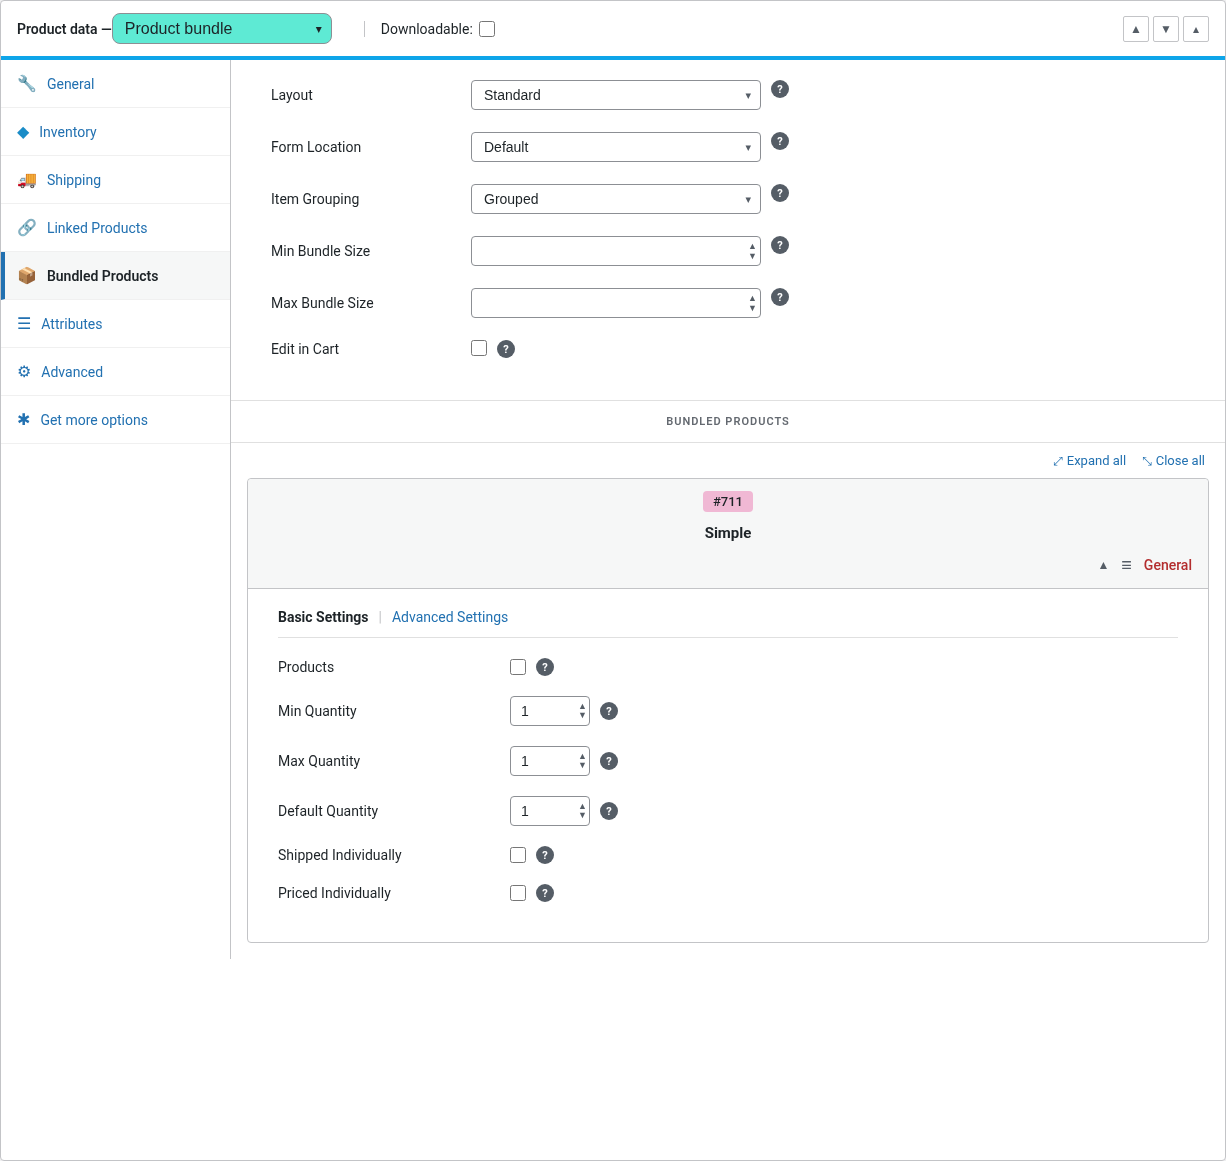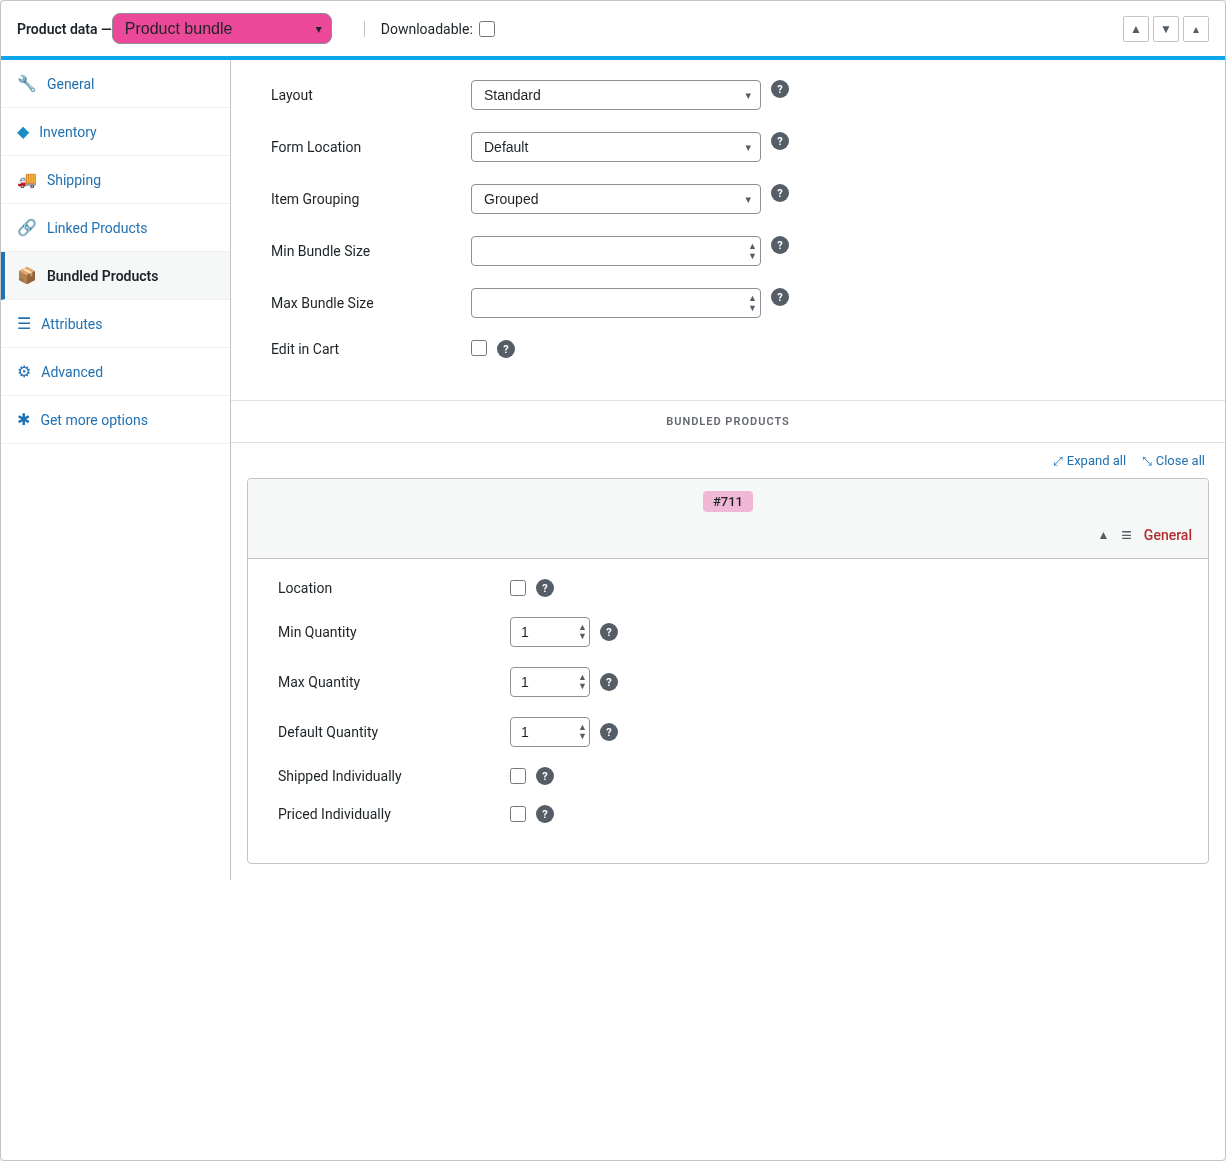--- a/index.html
+++ b/index.html
@@ -34,21 +34,21 @@
     }
     .product-type-select {
       appearance: none;
       -webkit-appearance: none;
       border: 1px solid #8c8f94;
       border-radius: 8px;
       padding: 6px 32px 6px 12px;
       font-size: 16px;
       font-weight: 500;
       color: #1d2327;
-      background: #ec4899;
+      background: #5eead4;
       cursor: pointer;
       min-width: 220px;
     }
     .select-arrow {
       position: absolute;
       right: 10px;
       pointer-events: none;
       color: #1d2327;
       font-size: 12px;
     }
@@ -545,32 +545,38 @@
           <a class="toolbar-link">
             <span style="font-size:12px;">⤡</span>
             <span>Close all</span>
           </a>
         </div>
 
         <div class="bundle-item">
 
           <div class="bundle-item-header">
             <span class="bundle-item-id">#711</span>
+            <span class="bundle-item-name">Simple</span>
             <div class="bundle-item-actions">
               <span class="action-arrow">▲</span>
               <span class="action-menu">≡</span>
               <span class="action-remove">General</span>
             </div>
           </div>
 
           <div class="bundle-item-body">
 
+            <div class="bundle-settings-tabs">
+              <span class="settings-tab active">Basic Settings</span>
+              <span class="settings-divider">|</span>
+              <span class="settings-tab inactive">Advanced Settings</span>
+            </div>
 
             <div class="bundle-form-row">
-              <label class="bundle-form-label">Location</label>
+              <label class="bundle-form-label">Products</label>
               <div class="bundle-form-control">
                 <input type="checkbox" class="checkbox-field" style="">
                 <span class="help-icon">?</span>
               </div>
             </div>
 
             <div class="bundle-form-row">
               <label class="bundle-form-label">Min Quantity</label>
               <div class="bundle-form-control">
                 <div class="small-number-input-wrapper">

